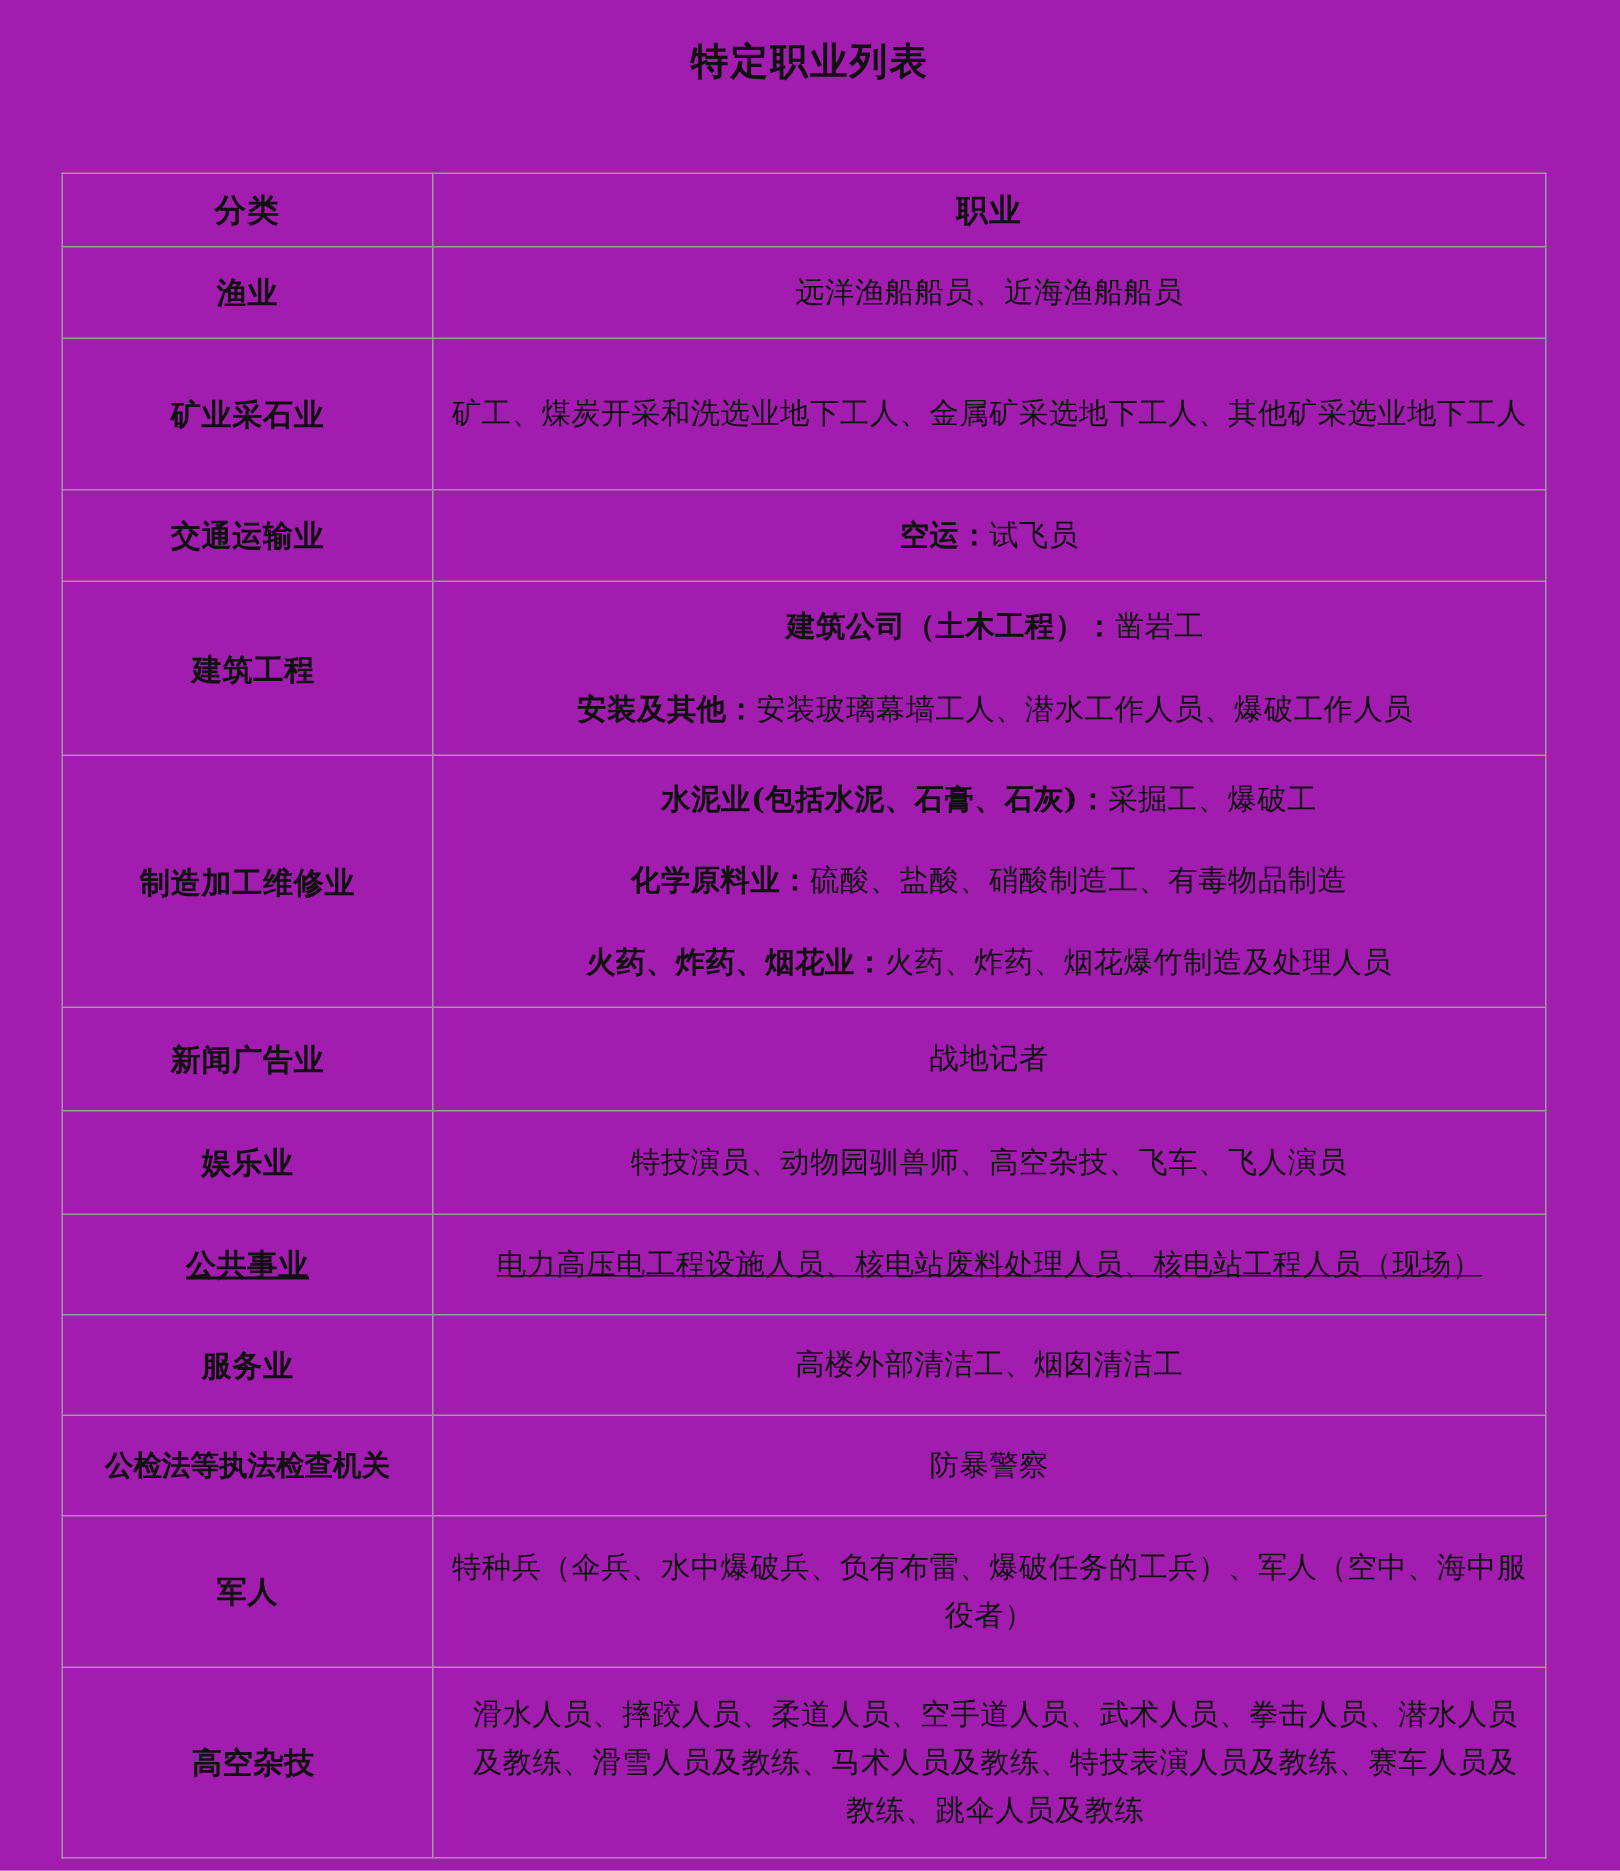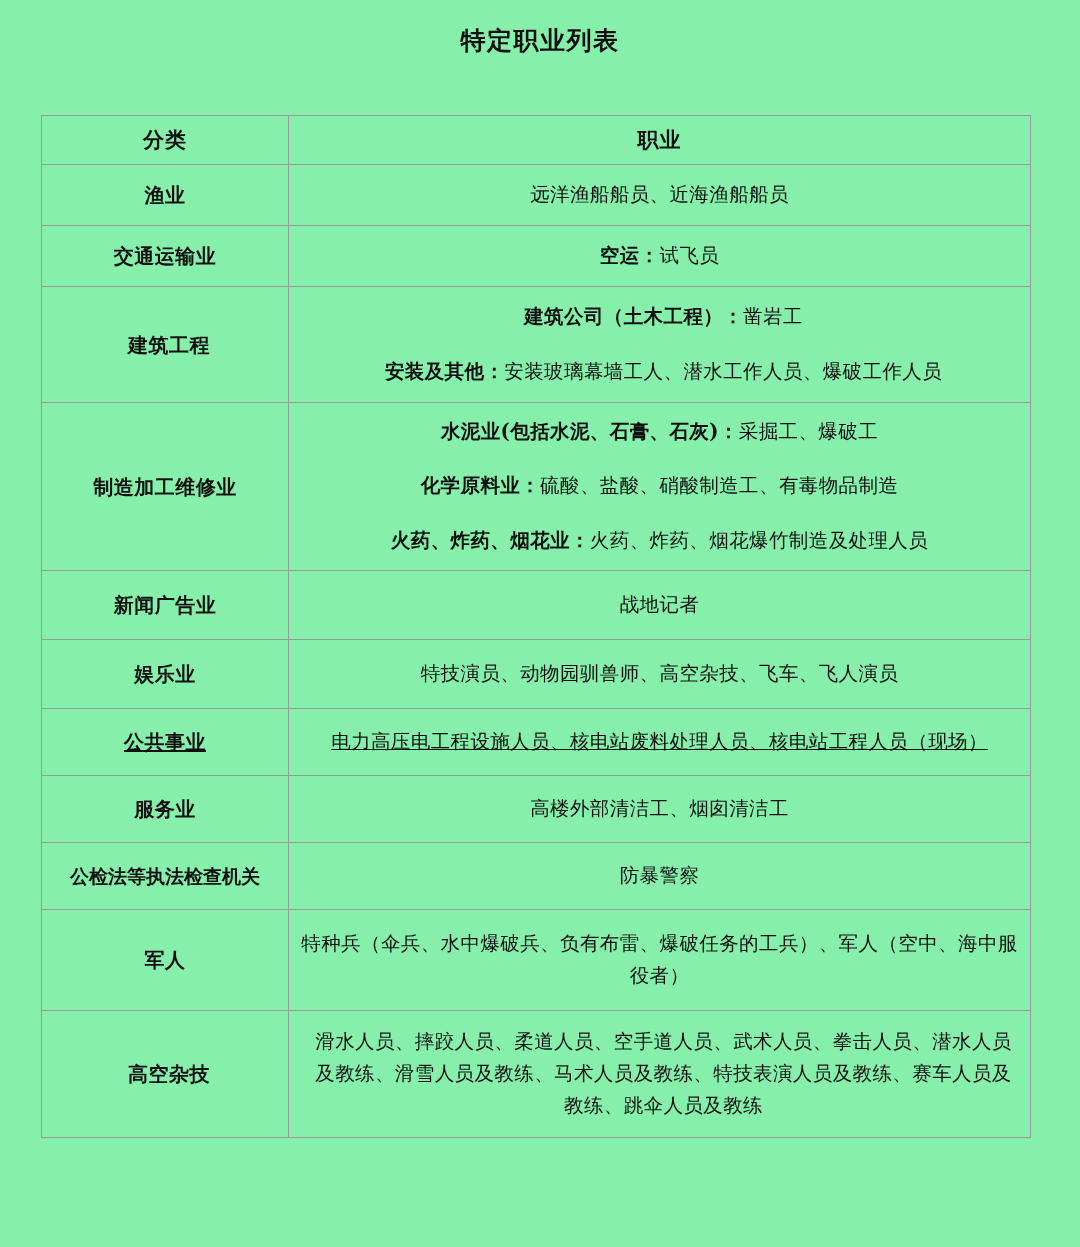--- a/index.html
+++ b/index.html
@@ -14,21 +14,21 @@
     position: relative;
     font-family: "DejaVu Serif", "Liberation Serif", serif;
     color: #111111;
     overflow: hidden;
   }
 
   .page {
     width: 1080px;
     height: 1247px;
     position: relative;
-    background: #86efac;
+    background: #a21caf;
   }
 
   .doc-title {
     position: absolute;
     top: 24px;
     left: 0;
     width: 1080px;
     text-align: center;
     font-size: 25px;
     font-weight: 700;
@@ -144,20 +144,28 @@
 
         <tr class="h-fish">
           <td class="cat-cell">渔业</td>
           <td class="occ-cell">
             <span class="line">
               <span class="lbl"></span><span>远洋渔船船员、近海渔船船员</span>
             </span>
           </td>
         </tr>
 
+        <tr class="h-mine">
+          <td class="cat-cell">矿业采石业</td>
+          <td class="occ-cell">
+            <span class="line">
+              <span class="lbl"></span><span>矿工、煤炭开采和洗选业地下工人、金属矿采选地下工人、其他矿采选业地下工人</span>
+            </span>
+          </td>
+        </tr>
 
         <tr class="h-trans">
           <td class="cat-cell">交通运输业</td>
           <td class="occ-cell">
             <span class="line">
               <span class="lbl">空运：</span><span>试飞员</span>
             </span>
           </td>
         </tr>
 

